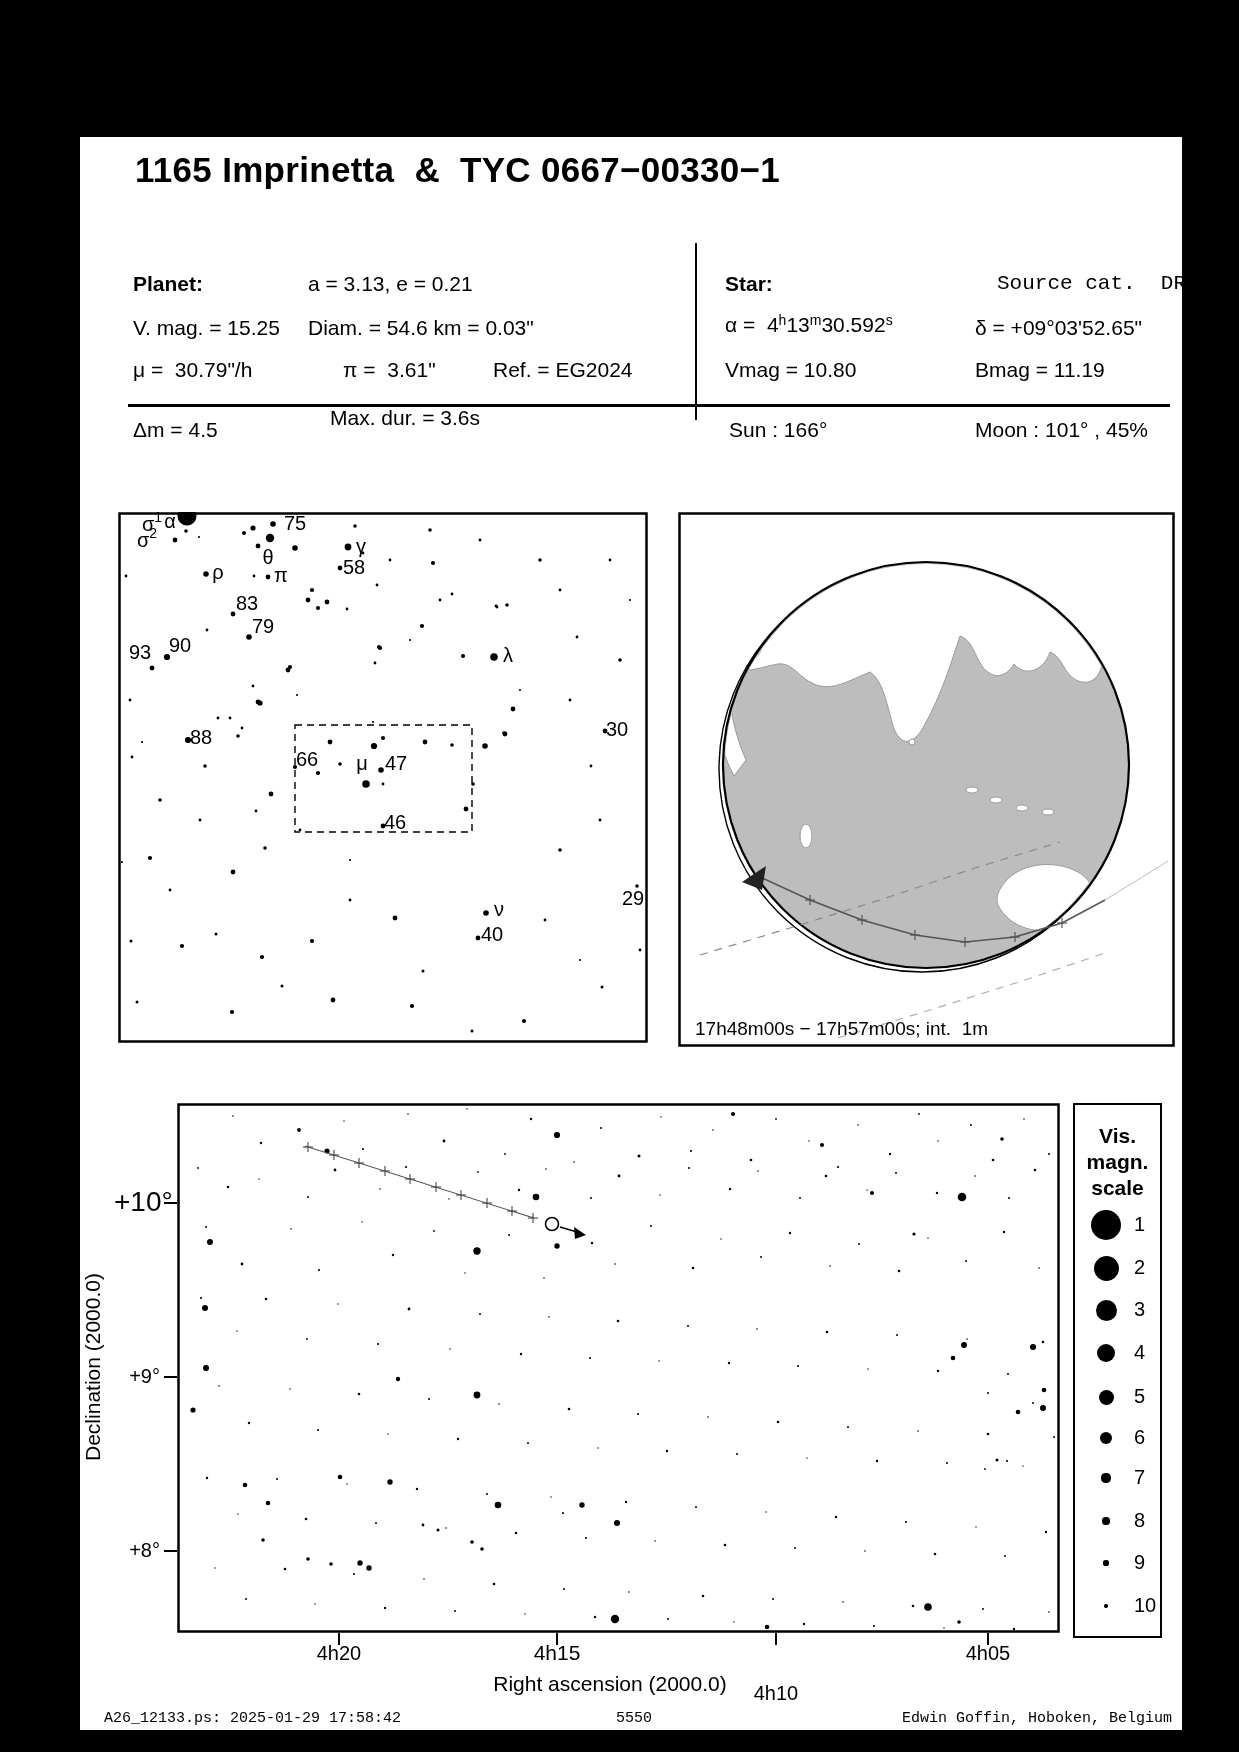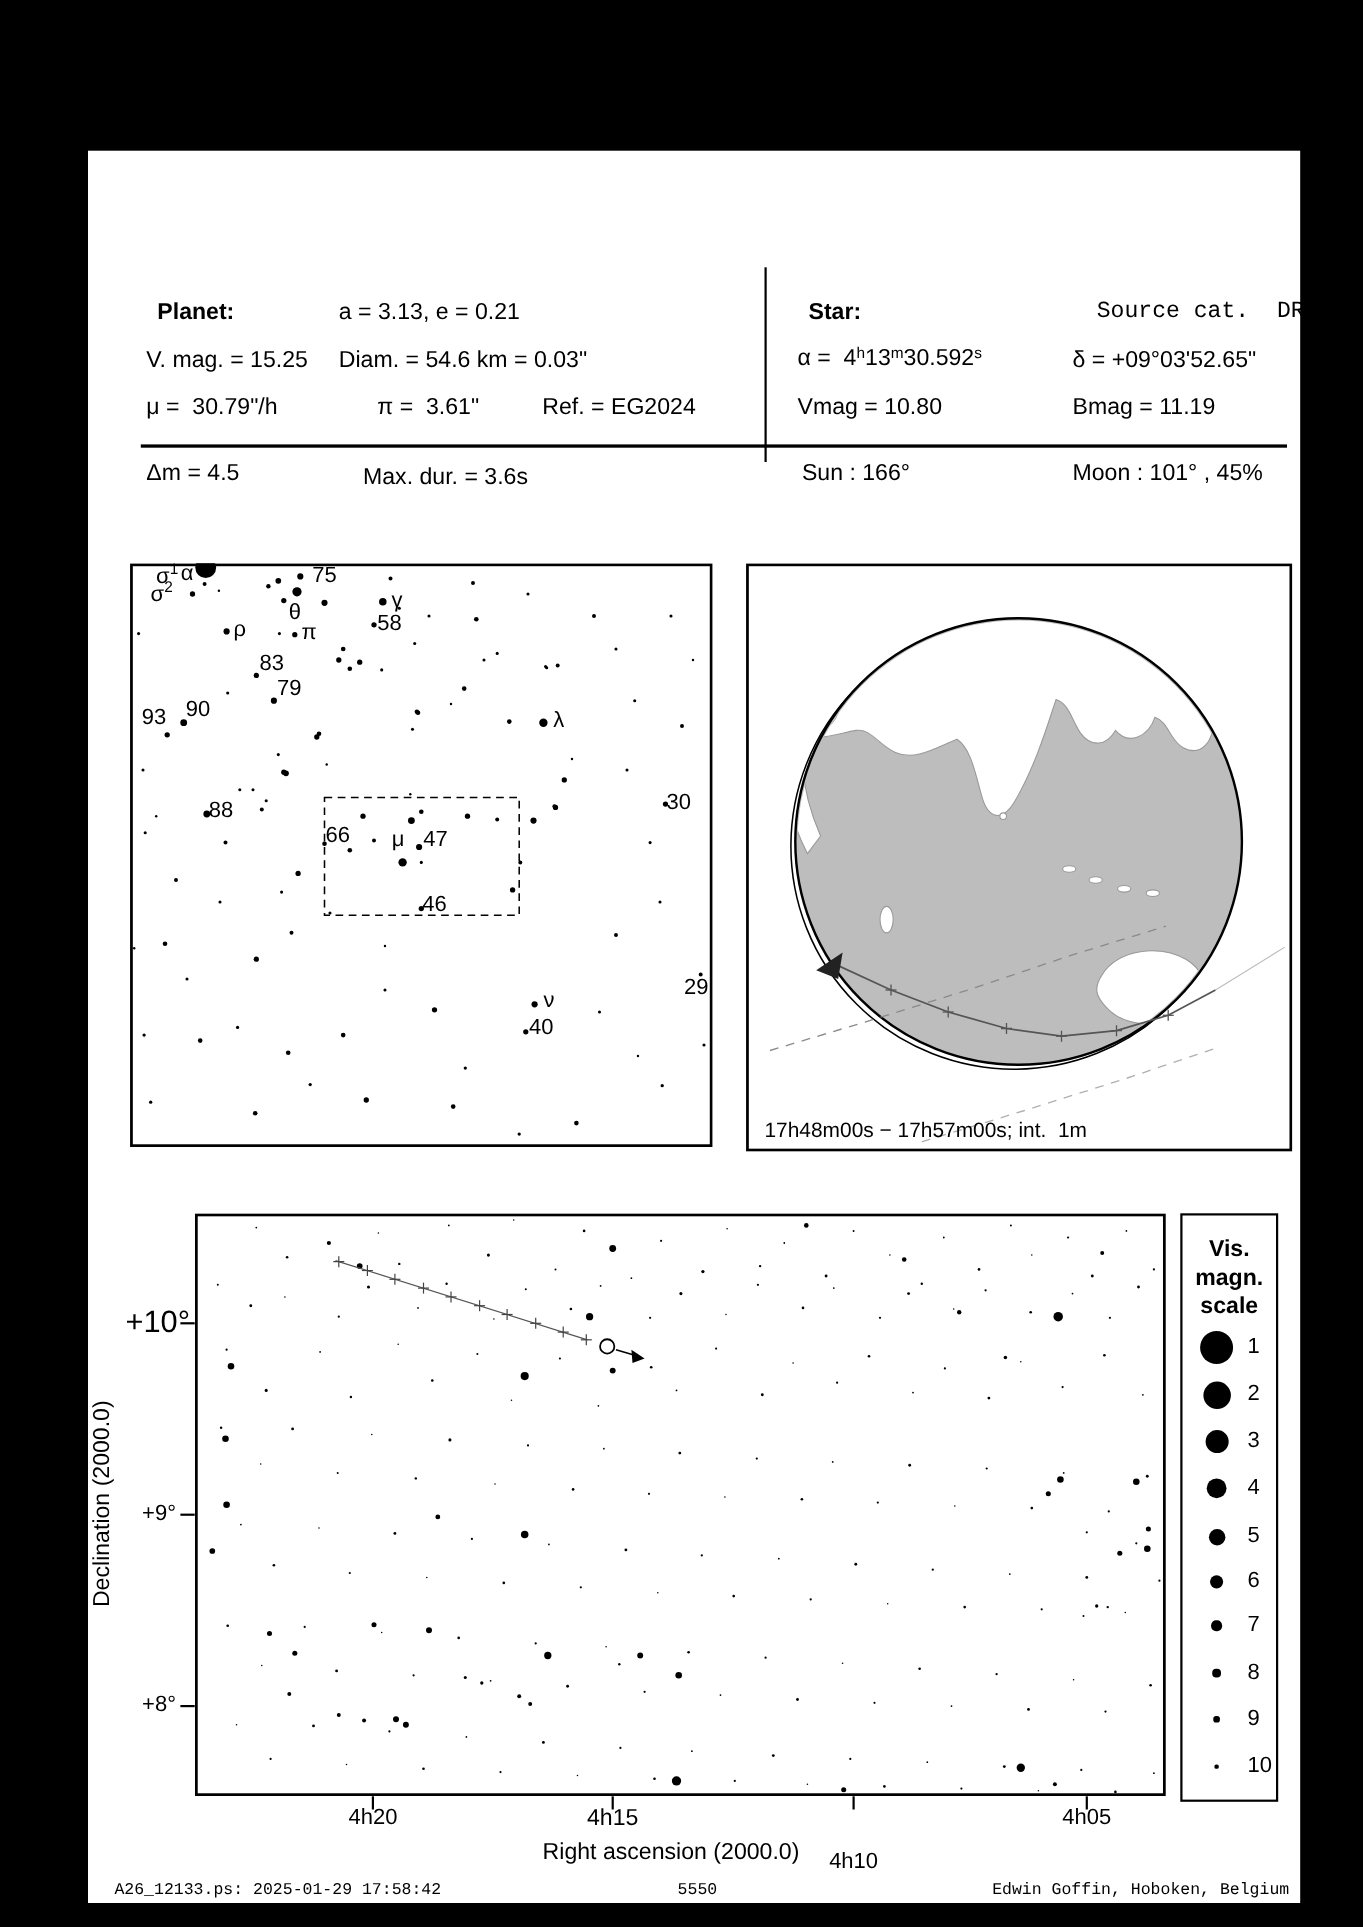--- a/index.html
+++ b/index.html
@@ -3,38 +3,39 @@
 <meta charset="utf-8">
 <style>
   html,body{margin:0;padding:0;background:#000;}
   #cv{position:relative;width:1239px;height:1752px;background:#000;font-family:"Liberation Sans",sans-serif;color:#000;overflow:hidden;}
   .page{position:absolute;left:80px;top:137px;width:1102px;height:1593px;background:#fff;}
   .t{position:absolute;white-space:pre;color:#000;}
   .title{left:135px;top:150px;font-size:35px;font-weight:bold;letter-spacing:.3px;}
   .date{left:158px;top:198px;font-size:27px;}
   .sup{font-size:18px;vertical-align:8px;}
   .tbl{font-size:21px;}
-  .b{font-weight:bold;margin-left:10px;}
+  .b{font-weight:bold;}
   .sup2{font-size:14px;vertical-align:7px;}
   .vline{position:absolute;left:695px;top:243px;width:2px;height:177px;background:#000;}
   .hrule{position:absolute;left:128px;top:404px;width:1042px;height:3px;background:#000;}
   svg{position:absolute;}
   .tickh{position:absolute;left:164px;width:13px;height:2px;background:#000;}
   .tickv{position:absolute;top:1633px;width:2px;height:12px;background:#000;}
   .legendbox{position:absolute;left:1073px;top:1103px;width:89px;height:535px;border:2px solid #000;box-sizing:border-box;background:#fff;}
   .ltitle{font-size:21px;font-weight:bold;width:89px;left:1073px;text-align:center;}
   .ldot{position:absolute;background:#000;border-radius:50%;}
   .footer{font-family:"Liberation Mono","DejaVu Sans Mono",monospace;font-size:15px;top:1710px;}
 </style>
 </head>
 <body>
 
 <div id="cv">
   <div class="page"></div>
 
+  <div class="t title">1165 Imprinetta  &amp;  TYC 0667−00330−1</div>
 
   <span class="t tbl b" style="left:133px;top:272px;">Planet:</span>
   <span class="t tbl" style="left:308px;top:272px;">a = 3.13, e = 0.21</span>
   <span class="t tbl b" style="left:725px;top:272px;">Star:</span>
   <span class="t tbl" style="left:997px;top:272px;font-family:Liberation Mono, monospace;">Source cat.  DR3</span>
 
   <span class="t tbl" style="left:133px;top:316px;">V. mag. = 15.25</span>
   <span class="t tbl" style="left:308px;top:316px;">Diam. = 54.6 km = 0.03"</span>
   <span class="t tbl" style="left:725px;top:312px;"><span>α =  4</span><span class="sup2">h</span><span>13</span><span class="sup2">m</span><span>30.592</span><span class="sup2">s</span></span>
   <span class="t tbl" style="left:975px;top:316px;">δ = +09°03'52.65"</span>
@@ -42,21 +43,21 @@
   <span class="t tbl" style="left:133px;top:358px;">μ =  30.79"/h</span>
   <span class="t tbl" style="left:343px;top:358px;">π =  3.61"</span>
   <span class="t tbl" style="left:493px;top:358px;">Ref. = EG2024</span>
   <span class="t tbl" style="left:725px;top:358px;">Vmag = 10.80</span>
   <span class="t tbl" style="left:975px;top:358px;">Bmag = 11.19</span>
 
   <div class="vline"></div>
   <div class="hrule"></div>
 
   <span class="t tbl" style="left:133px;top:418px;">Δm = 4.5</span>
-  <span class="t tbl" style="left:330px;top:422px;">Max. dur. = 3.6s</span>
+  <span class="t tbl" style="left:330px;top:406px;">Max. dur. = 3.6s</span>
   <span class="t tbl" style="left:729px;top:418px;">Sun : 166°</span>
   <span class="t tbl" style="left:975px;top:418px;">Moon : 101° , 45%</span>
 
   <svg id="finder" viewBox="118 512 530 531" style="left:118px;top:512px;" width="530" height="531">
       <circle cx="187" cy="516" r="9.5" fill="#000"></circle>
       <circle cx="175" cy="540" r="2.4" fill="#000"></circle>
       <circle cx="186" cy="531" r="1.8" fill="#000"></circle>
       <circle cx="199" cy="537" r="1.1" fill="#000"></circle>
       <circle cx="273" cy="524" r="2.8" fill="#000"></circle>
       <circle cx="253" cy="528" r="2.6" fill="#000"></circle>

